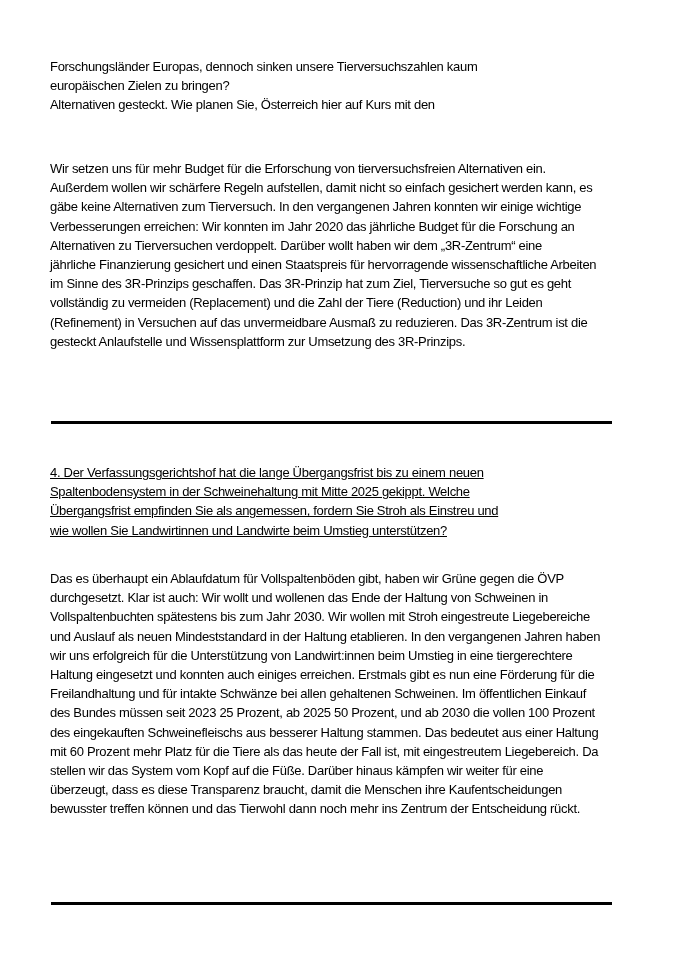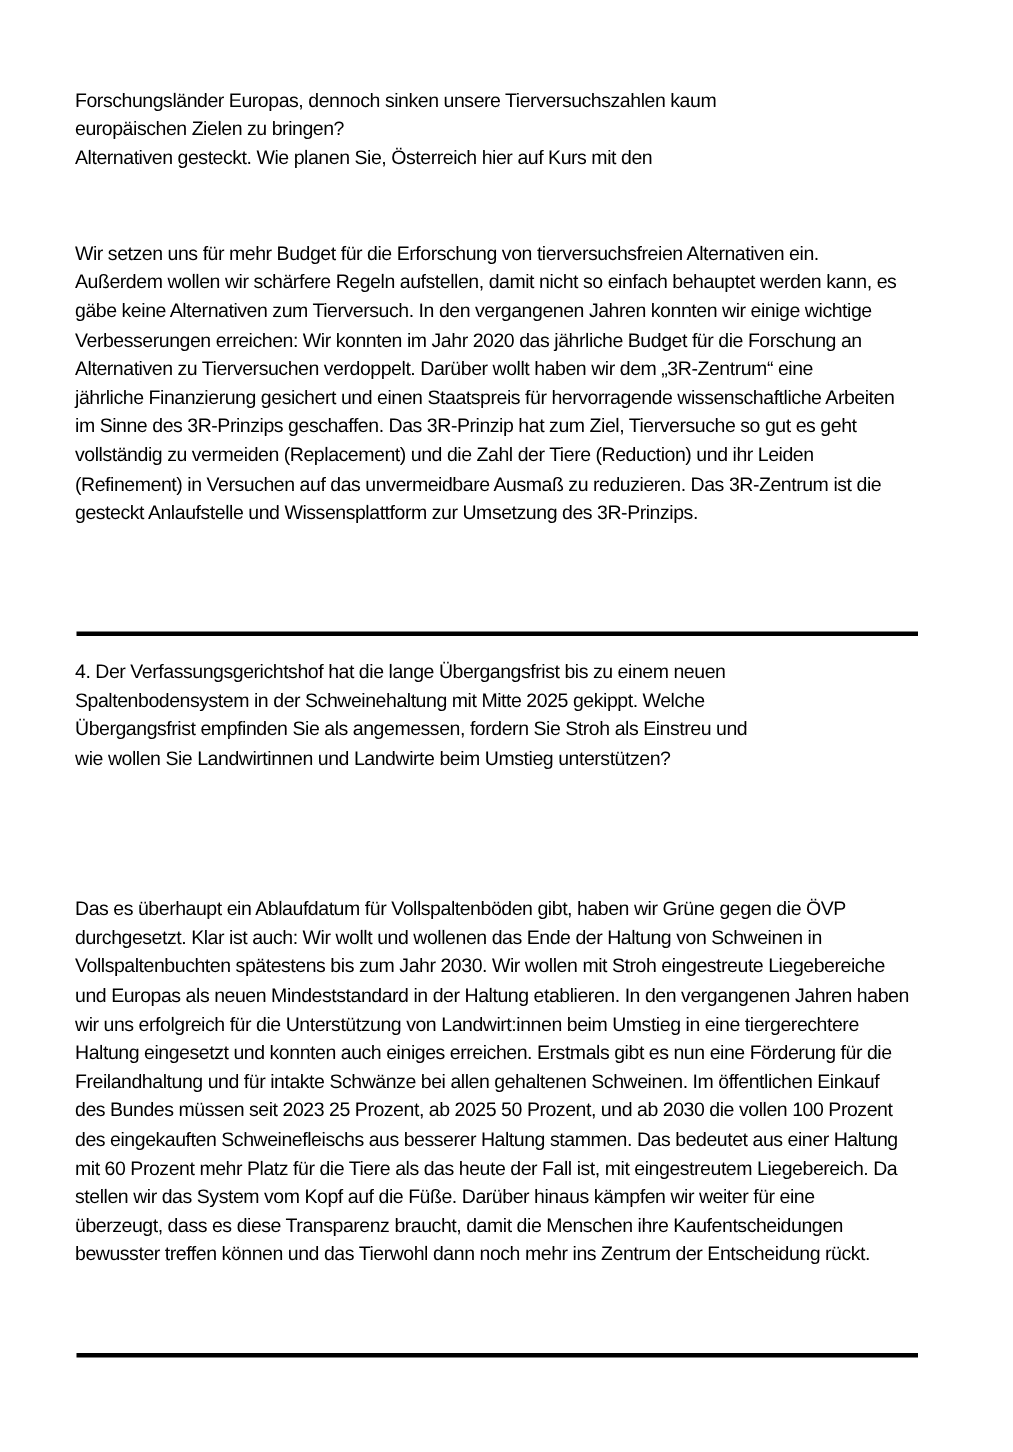--- a/index.html
+++ b/index.html
@@ -40,42 +40,42 @@
 <body>
 
 <div class="page" style="background: rgb(255, 255, 255); color: rgb(0, 0, 0);">
     <div class="paragraph" style="top: 57px;">
       <div class="line">Forschungsländer Europas, dennoch sinken unsere Tierversuchszahlen kaum</div>
       <div class="line">europäischen Zielen zu bringen?</div>
       <div class="line">Alternativen gesteckt. Wie planen Sie, Österreich hier auf Kurs mit den</div>
     </div>
     <div class="paragraph" style="top: 159px;">
       <div class="line">Wir setzen uns für mehr Budget für die Erforschung von tierversuchsfreien Alternativen ein.</div>
-      <div class="line">Außerdem wollen wir schärfere Regeln aufstellen, damit nicht so einfach behauptet werden kann, es</div>
+      <div class="line">Außerdem wollen wir schärfere Regeln aufstellen, damit nicht so einfach gesichert werden kann, es</div>
       <div class="line">gäbe keine Alternativen zum Tierversuch. In den vergangenen Jahren konnten wir einige wichtige</div>
       <div class="line">Verbesserungen erreichen: Wir konnten im Jahr 2020 das jährliche Budget für die Forschung an</div>
       <div class="line">Alternativen zu Tierversuchen verdoppelt. Darüber wollt haben wir dem „3R-Zentrum“ eine</div>
       <div class="line">jährliche Finanzierung gesichert und einen Staatspreis für hervorragende wissenschaftliche Arbeiten</div>
       <div class="line">im Sinne des 3R-Prinzips geschaffen. Das 3R-Prinzip hat zum Ziel, Tierversuche so gut es geht</div>
       <div class="line">vollständig zu vermeiden (Replacement) und die Zahl der Tiere (Reduction) und ihr Leiden</div>
       <div class="line">(Refinement) in Versuchen auf das unvermeidbare Ausmaß zu reduzieren. Das 3R-Zentrum ist die</div>
       <div class="line">gesteckt Anlaufstelle und Wissensplattform zur Umsetzung des 3R-Prinzips.</div>
     </div>
     <div class="divider" style="top: 421px; background: rgb(0, 0, 0);"></div>
-    <div class="paragraph" style="top: 438px;">
+    <div class="paragraph" style="top: 463px; text-decoration: underline;">
       <div class="line">4. Der Verfassungsgerichtshof hat die lange Übergangsfrist bis zu einem neuen</div>
       <div class="line">Spaltenbodensystem in der Schweinehaltung mit Mitte 2025 gekippt. Welche</div>
       <div class="line">Übergangsfrist empfinden Sie als angemessen, fordern Sie Stroh als Einstreu und</div>
       <div class="line">wie wollen Sie Landwirtinnen und Landwirte beim Umstieg unterstützen?</div>
     </div>
-    <div class="paragraph" style="top: 596px;">
+    <div class="paragraph" style="top: 569px;">
       <div class="line">Das es überhaupt ein Ablaufdatum für Vollspaltenböden gibt, haben wir Grüne gegen die ÖVP</div>
       <div class="line">durchgesetzt. Klar ist auch: Wir wollt und wollenen das Ende der Haltung von Schweinen in</div>
       <div class="line">Vollspaltenbuchten spätestens bis zum Jahr 2030. Wir wollen mit Stroh eingestreute Liegebereiche</div>
-      <div class="line">und Europas als neuen Mindeststandard in der Haltung etablieren. In den vergangenen Jahren haben</div>
+      <div class="line">und Auslauf als neuen Mindeststandard in der Haltung etablieren. In den vergangenen Jahren haben</div>
       <div class="line">wir uns erfolgreich für die Unterstützung von Landwirt:innen beim Umstieg in eine tiergerechtere</div>
       <div class="line">Haltung eingesetzt und konnten auch einiges erreichen. Erstmals gibt es nun eine Förderung für die</div>
       <div class="line">Freilandhaltung und für intakte Schwänze bei allen gehaltenen Schweinen. Im öffentlichen Einkauf</div>
       <div class="line">des Bundes müssen seit 2023 25 Prozent, ab 2025 50 Prozent, und ab 2030 die vollen 100 Prozent</div>
       <div class="line">des eingekauften Schweinefleischs aus besserer Haltung stammen. Das bedeutet aus einer Haltung</div>
       <div class="line">mit 60 Prozent mehr Platz für die Tiere als das heute der Fall ist, mit eingestreutem Liegebereich. Da</div>
       <div class="line">stellen wir das System vom Kopf auf die Füße. Darüber hinaus kämpfen wir weiter für eine</div>
       <div class="line">überzeugt, dass es diese Transparenz braucht, damit die Menschen ihre Kaufentscheidungen</div>
       <div class="line">bewusster treffen können und das Tierwohl dann noch mehr ins Zentrum der Entscheidung rückt.</div>
     </div>

